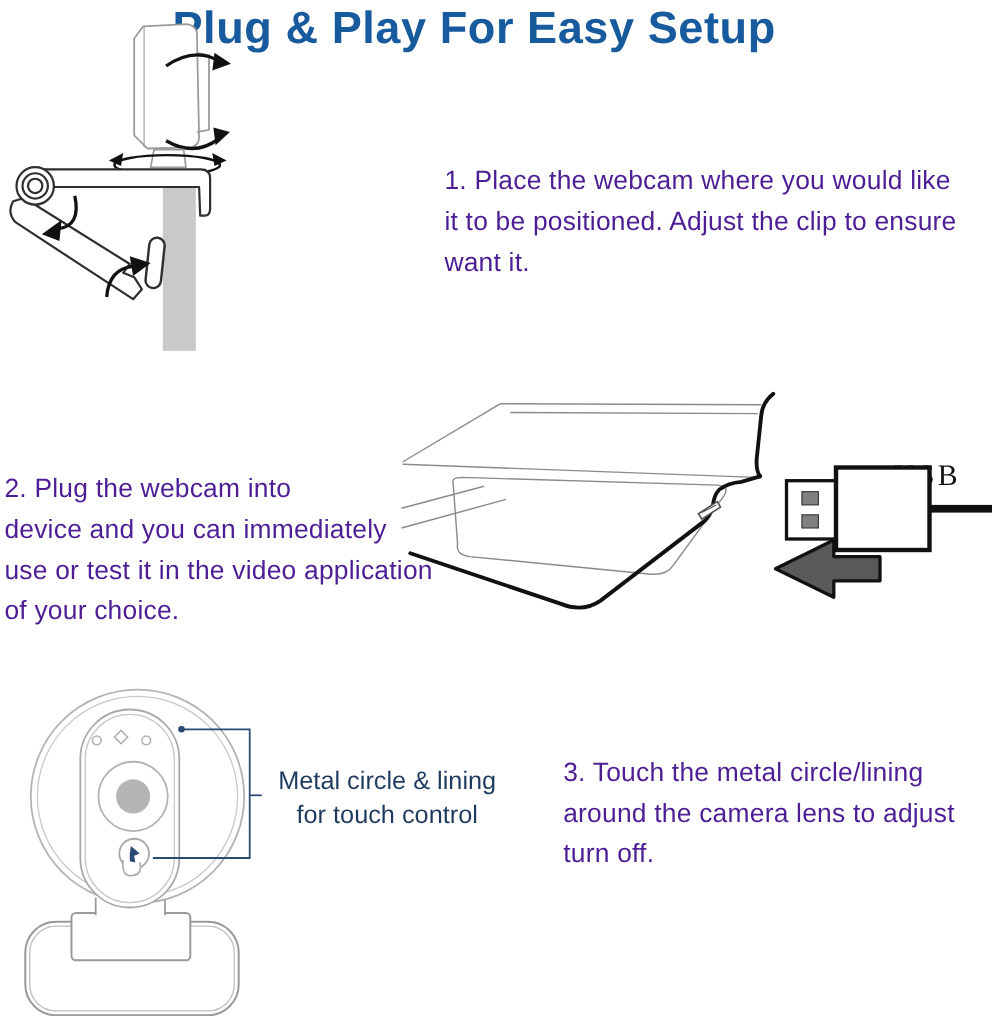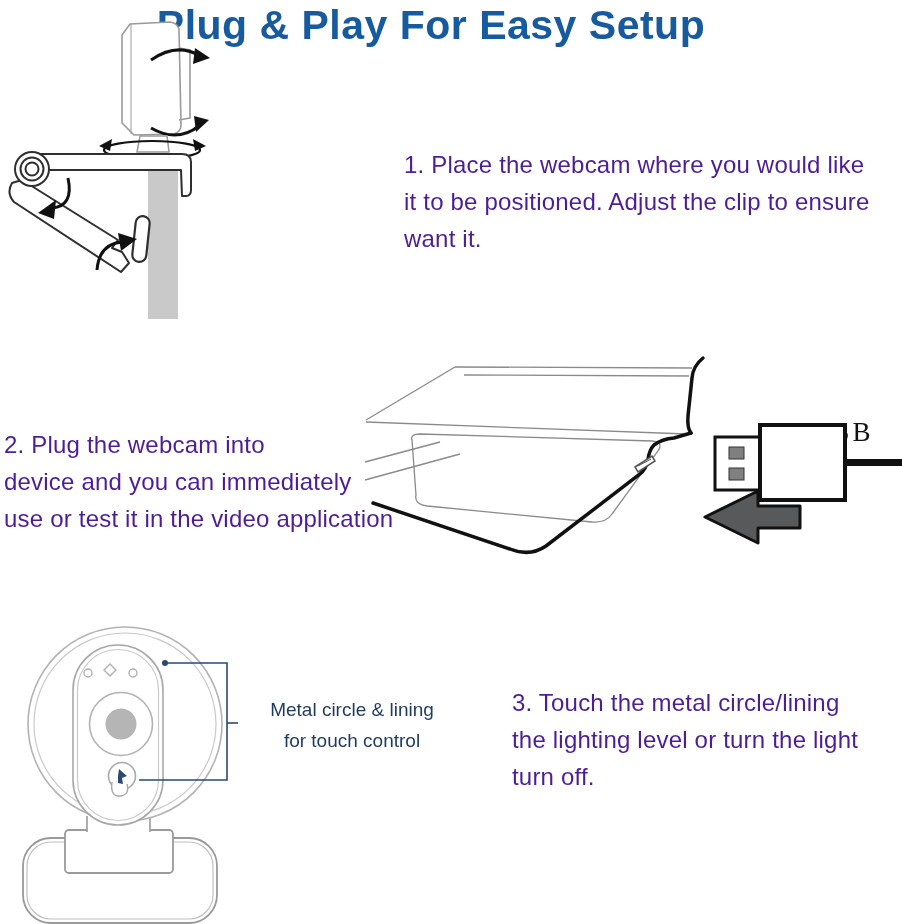--- a/index.html
+++ b/index.html
@@ -21,21 +21,21 @@
     letter-spacing:0.2px;font-weight:400;
   }
   .step div{white-space:nowrap;}
   .step-1{left:404px;top:146px;}
   .step-2{left:4px;top:426px;}
   .step-3{left:512px;top:684px;}
 
   .callout-label{
     position:absolute;left:236px;top:694px;width:232px;
     text-align:center;color:#1e3a5f;
-    font-size:19px;line-height:31px;font-weight:400;
+    font-size:23px;line-height:31px;font-weight:400;
   }
   .callout-label div{white-space:nowrap;}
 
   svg{position:absolute;overflow:visible;}
   .svg-clip{left:0;top:68;}
   .svg-laptop{left:352px;top:342px;}
   .svg-usb{left:700px;top:410px;}
   .svg-front{left:8px;top:620px;}
 
   .usb-text{
@@ -132,20 +132,21 @@
       <rect x="29" y="58" width="15" height="12" fill="#808080" stroke="#333" stroke-width="1"></rect>
       <rect x="60" y="15" width="85" height="75" fill="#ffffff" stroke="#111" stroke-width="4"></rect>
     </g>
     <polygon points="5,107 58,81 58,96 100,96 100,118 58,118 58,133" stroke="#111" stroke-width="3" stroke-linejoin="round" fill="#58595b"></polygon>
   </svg>
 
   <div class="step step-2">
     <div>2. Plug the webcam into</div>
     <div>device and you can immediately</div>
     <div>use or test it in the video application</div>
+    <div>of your choice.</div>
   </div>
 
   <svg class="svg-front" width="252" height="304" viewBox="0 0 252 304">
 
     <g fill="none">
       <rect x="15" y="218" width="194" height="85" rx="28" stroke="#9a9a9a" stroke-width="1.8"></rect>
       <rect x="19" y="222" width="186" height="77" rx="24" stroke="#c0c0c0" stroke-width="1.2"></rect>
       <rect x="57" y="210" width="108" height="43" rx="4" fill="#ffffff" stroke="#9a9a9a" stroke-width="1.8"></rect>
       <rect x="79" y="196" width="63" height="16" fill="#ffffff"></rect>
       <path d="M79,196 L79,212 M142,196 L142,212" stroke="#9a9a9a" stroke-width="1.6"></path>
@@ -185,17 +186,17 @@
     </g>
   </svg>
 
   <div class="callout-label">
     <div>Metal circle &amp; lining</div>
     <div>for touch control</div>
   </div>
 
   <div class="step step-3">
     <div>3. Touch the metal circle/lining</div>
-    <div>the lighting level or turn the light</div>
+    <div>around the camera lens to adjust</div>
     <div>turn off.</div>
   </div>
 
 </div>
 
 </body></html>

